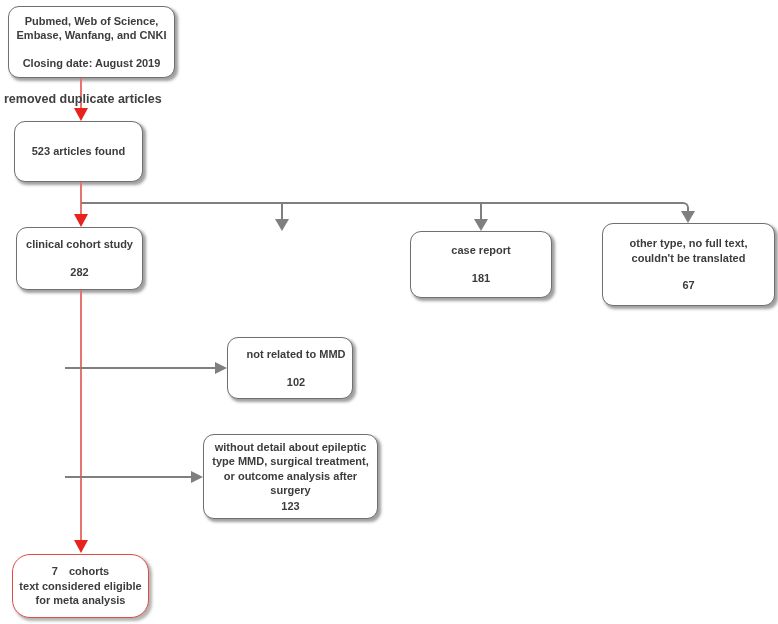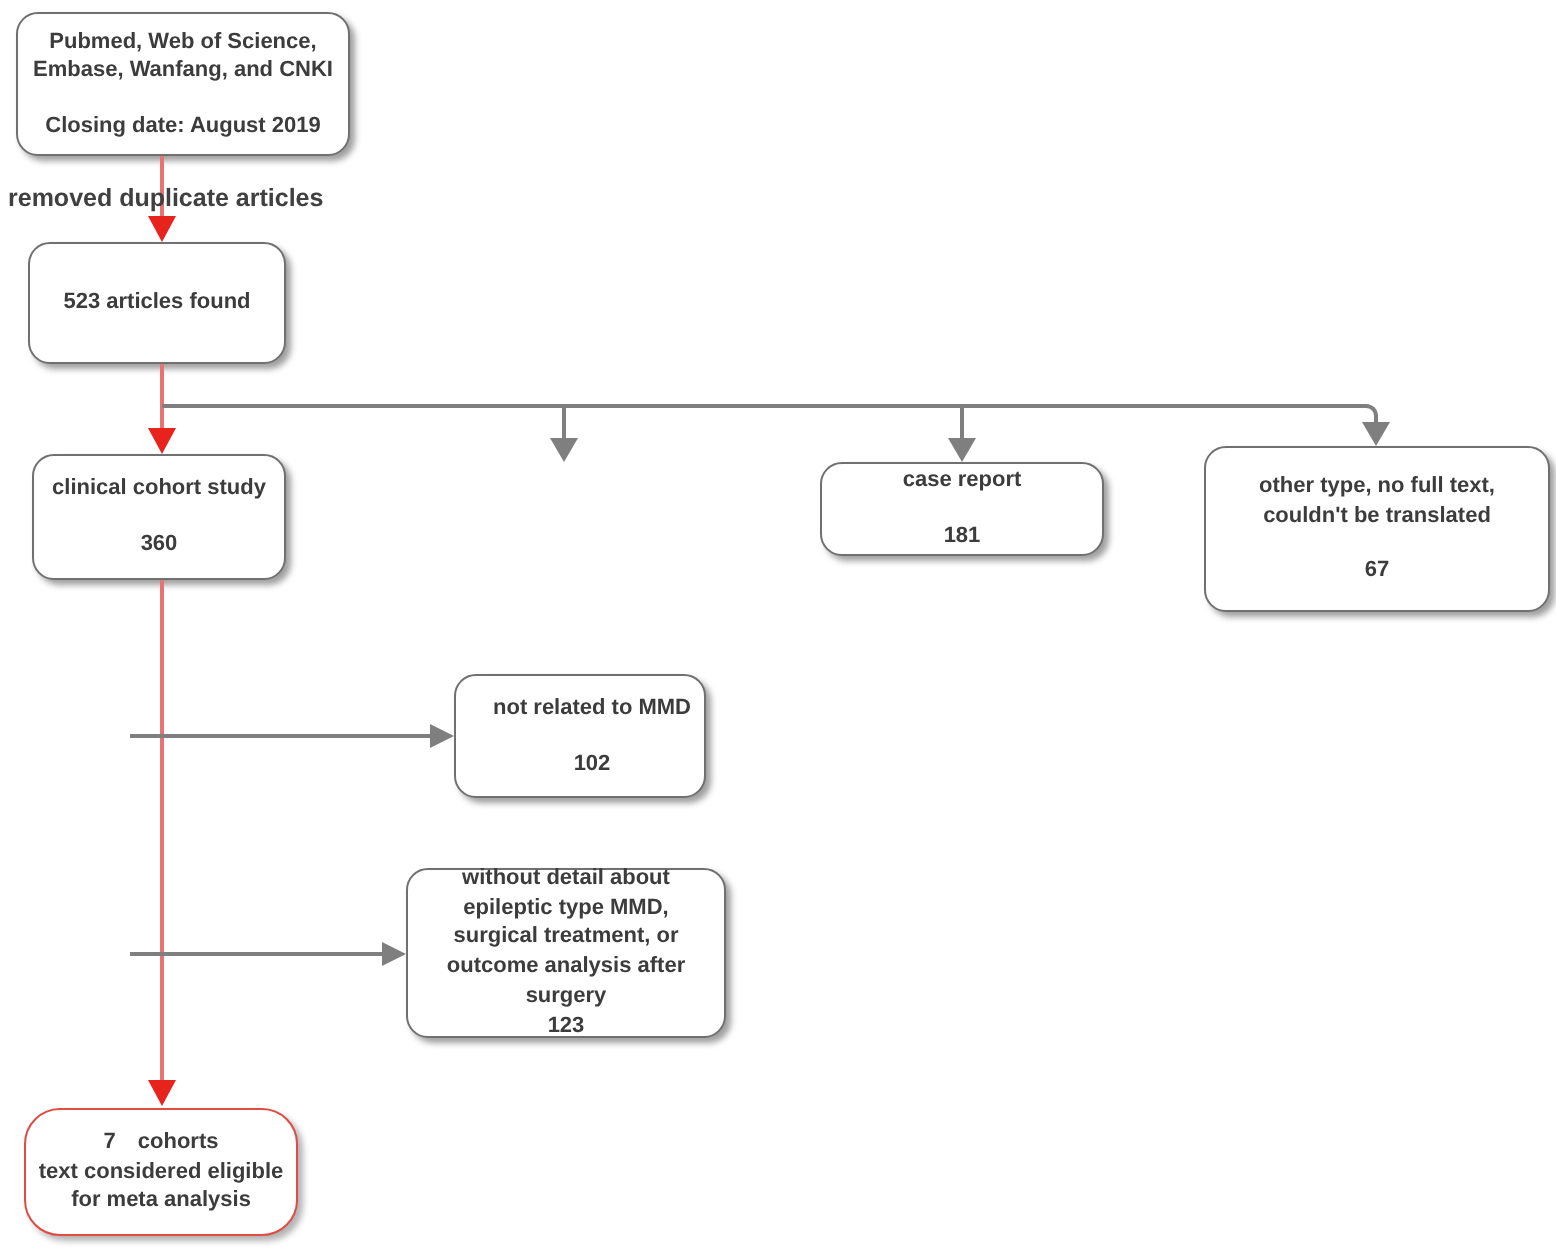--- a/index.html
+++ b/index.html
@@ -107,25 +107,25 @@
   <div class="arrow arrow-down-gray" style="left:275px; top:219px;"></div>
 
   <div class="line vline-gray" style="left:480px; top:204px; height:15px;"></div>
   <div class="arrow arrow-down-gray" style="left:474px; top:219px;"></div>
 
   <div class="corner-gray" style="left:681px; top:202px; width:8px; height:10px;"></div>
   <div class="arrow arrow-down-gray" style="left:681px; top:211px;"></div>
 
   <div class="box" style="left:16px; top:227px; width:127px; height:63px;">
     <div>clinical cohort study</div>
-    <div class="value">360</div>
+    <div class="value">282</div>
   </div>
 
 
-  <div class="box" style="left:410px; top:231px; width:142px; height:47px;justify-content:center;">
+  <div class="box" style="left:410px; top:231px; width:142px; height:67px;justify-content:center;">
     <div>case report</div>
     <div class="value">181</div>
   </div>
 
   <div class="box" style="left:602px; top:223px; width:173px; height:83px;">
     <div>other type, no full text, couldn't be translated</div>
     <div class="value">67</div>
   </div>
 
   <div class="line vline-red" style="left:80px; top:290px; height:250px;"></div>
@@ -135,21 +135,21 @@
   <div class="arrow arrow-right-gray" style="left:215px; top:362px;"></div>
 
   <div class="box" style="left:227px; top:337px; width:126px; height:62px;padding-left:18px;">
     <div>not related to MMD</div>
     <div class="value">102</div>
   </div>
 
   <div class="line hline-gray" style="left:65px; top:476px; width:126px;"></div>
   <div class="arrow arrow-right-gray" style="left:191px; top:471px;"></div>
 
-  <div class="box" style="left:203px; top:434px; width:160px; height:85px;">
+  <div class="box" style="left:203px; top:434px; width:175px; height:85px;">
     <div>without detail about epileptic type MMD, surgical treatment, or outcome analysis after surgery</div>
     <div class="value-tight">123</div>
   </div>
 
   <div class="box red-border" style="left:12px; top:554px; width:137px; height:64px;">
     <div>7 cohorts</div>
     <div>text considered eligible</div>
     <div>for meta analysis</div>
   </div>
 

